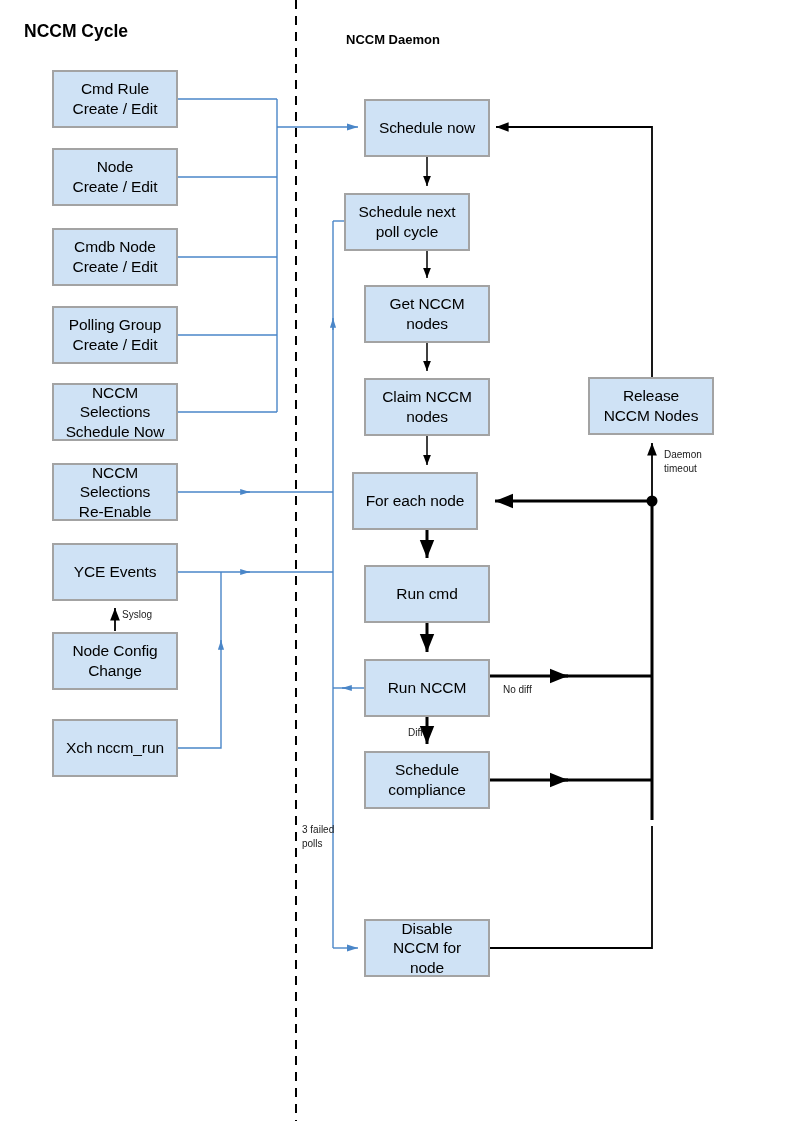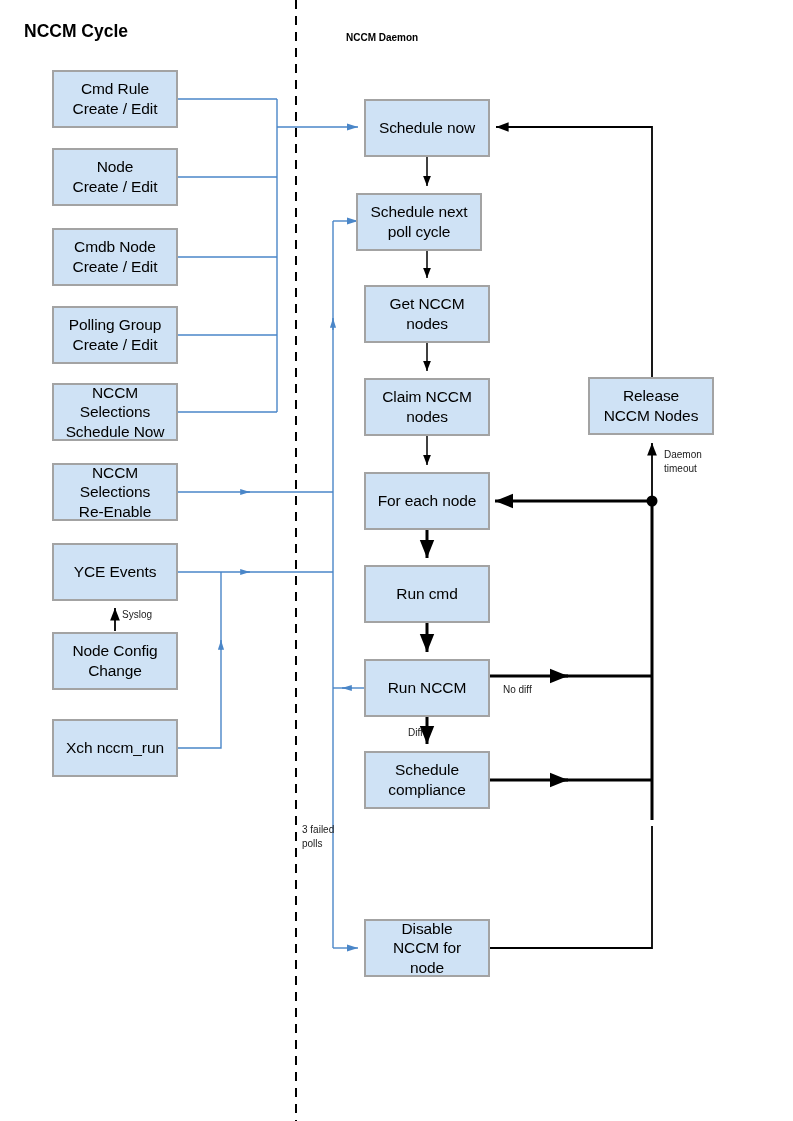--- a/index.html
+++ b/index.html
@@ -44,21 +44,21 @@
     letter-spacing: -0.1px;
   }
   .heading {
     position: absolute;
     font-family: "Liberation Sans", sans-serif;
     font-weight: bold;
     color: #000000;
     white-space: nowrap;
   }
   .h-main { font-size: 17.5px; }
-  .h-sub  { font-size: 10px; }
+  .h-sub  { font-size: 13px; }
   .edge-label {
     position: absolute;
     font-family: "Liberation Sans", sans-serif;
     font-size: 10px;
     line-height: 1.35;
     color: #1a1a1a;
     white-space: pre-line;
   }
 </style>
 </head>
@@ -190,30 +190,30 @@
 
   <div class="node" style="left:52px; top:543px; width:126px; height:58px;">YCE Events</div>
 
   <div class="node" style="left:52px; top:632px; width:126px; height:58px;">Node Config
 Change</div>
 
   <div class="node" style="left:52px; top:719px; width:126px; height:58px;">Xch nccm_run</div>
 
   <div class="node" style="left:364px; top:99px; width:126px; height:58px;">Schedule now</div>
 
-  <div class="node" style="left:356px; top:193px; width:126px; height:58px;text-align:center;">Schedule next
+  <div class="node" style="left:344px; top:193px; width:126px; height:58px;text-align:center;">Schedule next
 poll cycle</div>
 
   <div class="node" style="left:364px; top:285px; width:126px; height:58px;">Get NCCM
 nodes</div>
 
   <div class="node" style="left:364px; top:378px; width:126px; height:58px;">Claim NCCM
 nodes</div>
 
-  <div class="node" style="left:364px; top:472px; width:126px; height:58px;">For each node</div>
+  <div class="node" style="left:352px; top:472px; width:126px; height:58px;">For each node</div>
 
   <div class="node" style="left:364px; top:565px; width:126px; height:58px;">Run cmd</div>
 
   <div class="node" style="left:364px; top:659px; width:126px; height:58px;">Run NCCM</div>
 
   <div class="node" style="left:364px; top:751px; width:126px; height:58px;">Schedule
 compliance</div>
 
   <div class="node" style="left:364px; top:919px; width:126px; height:58px;">Disable
 NCCM for

